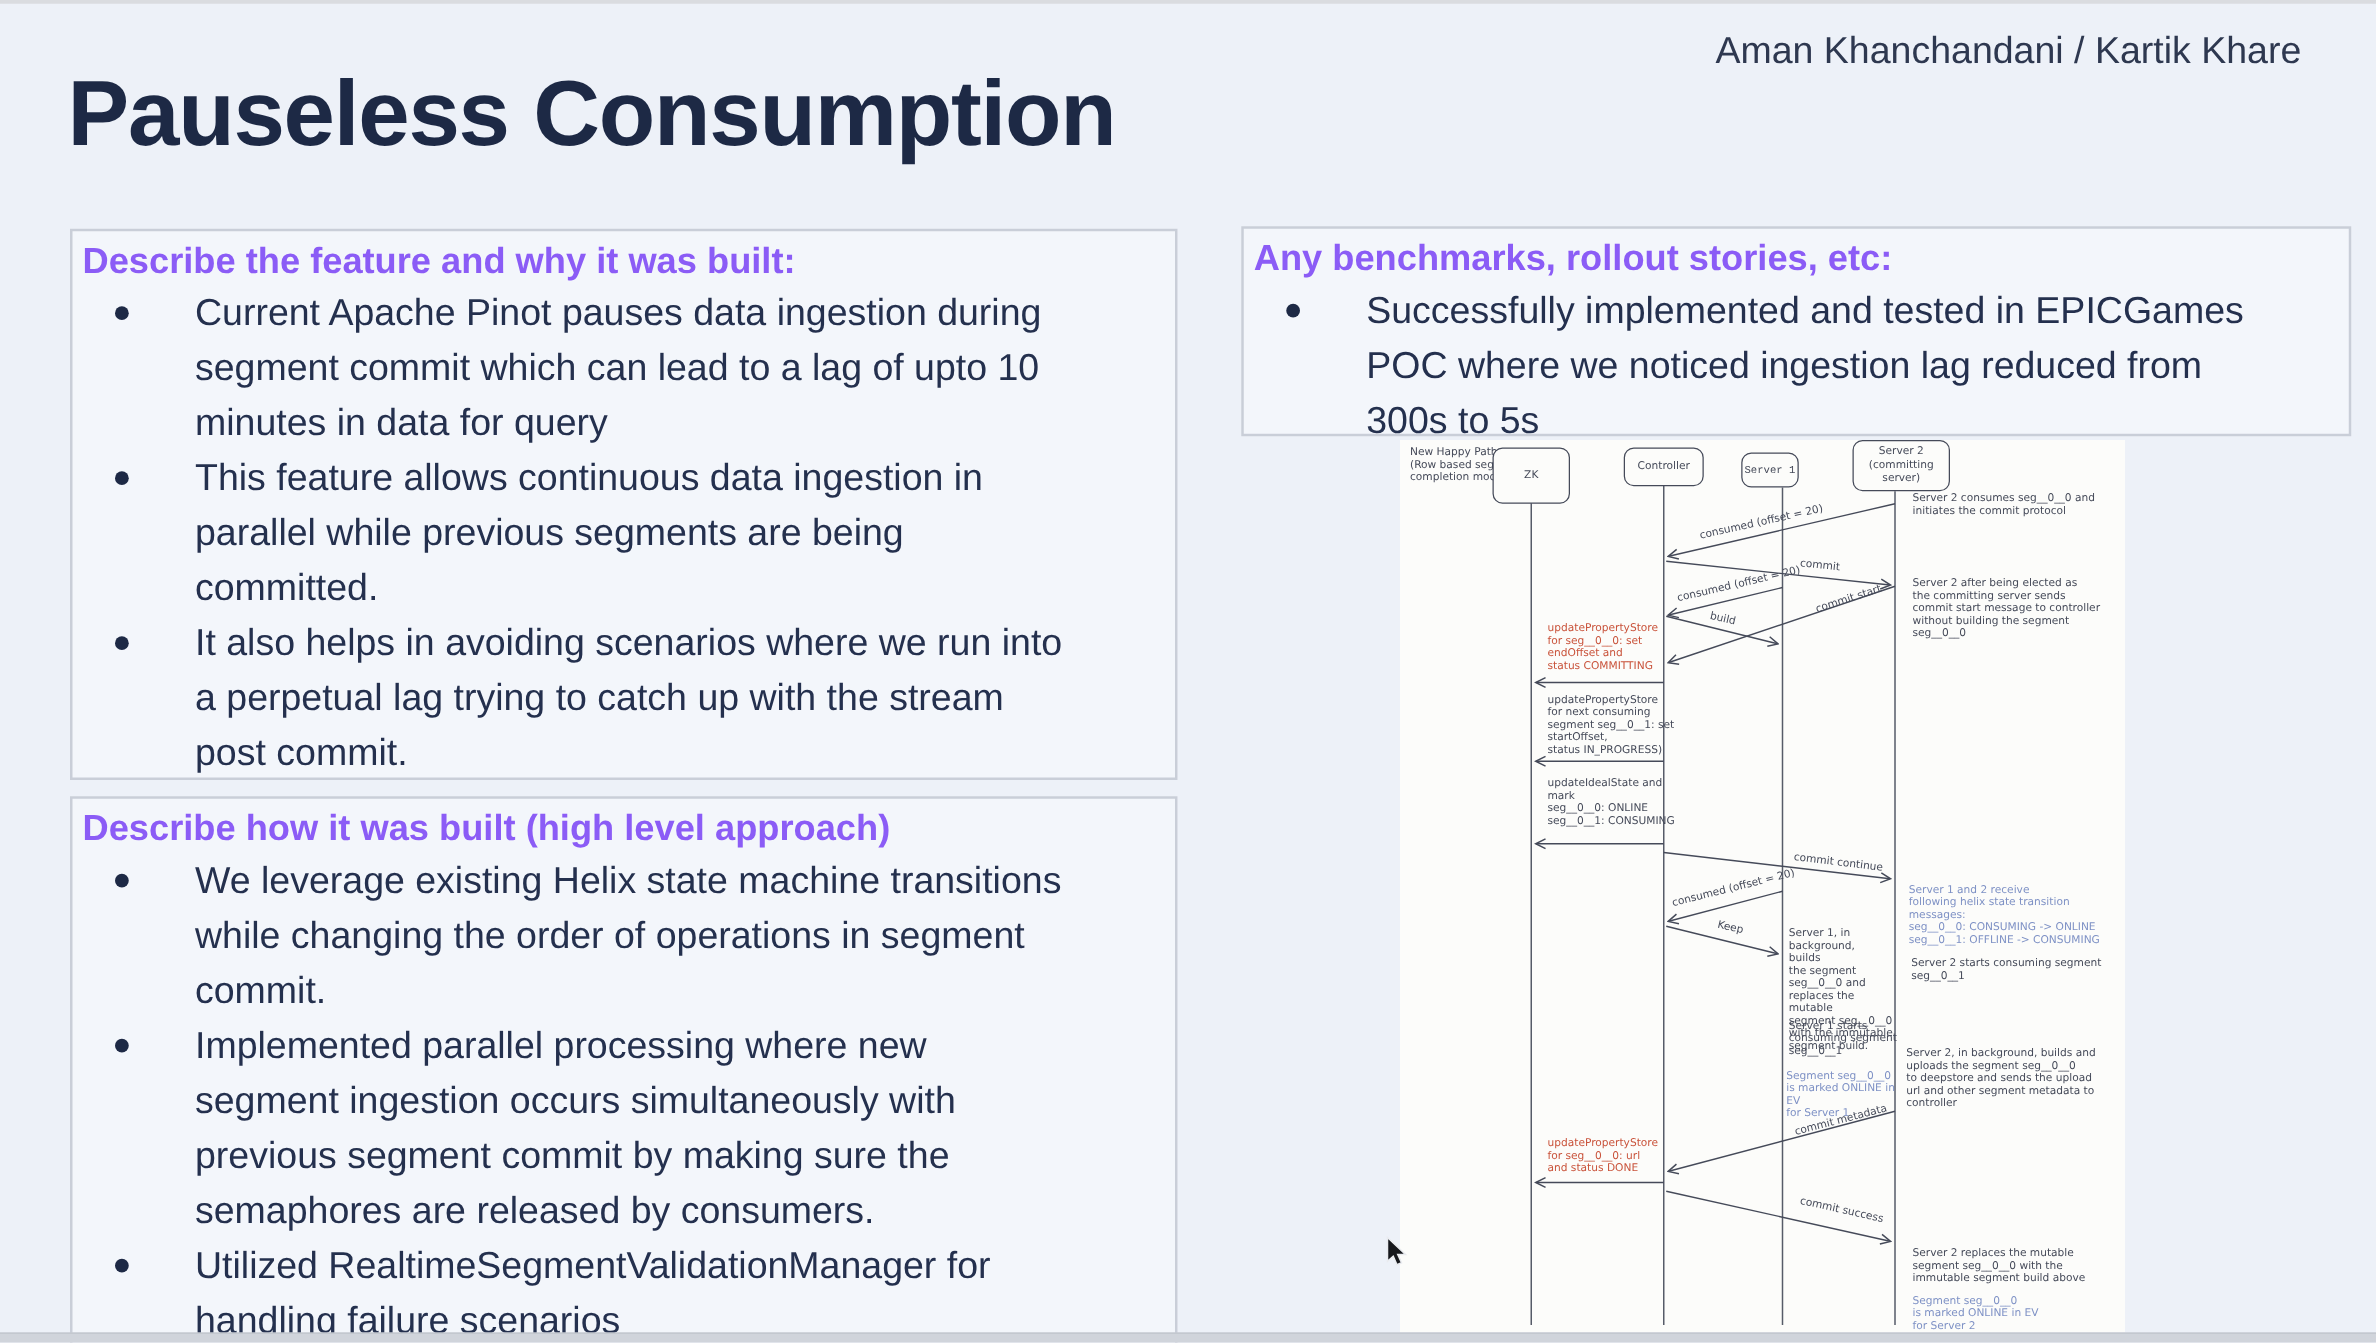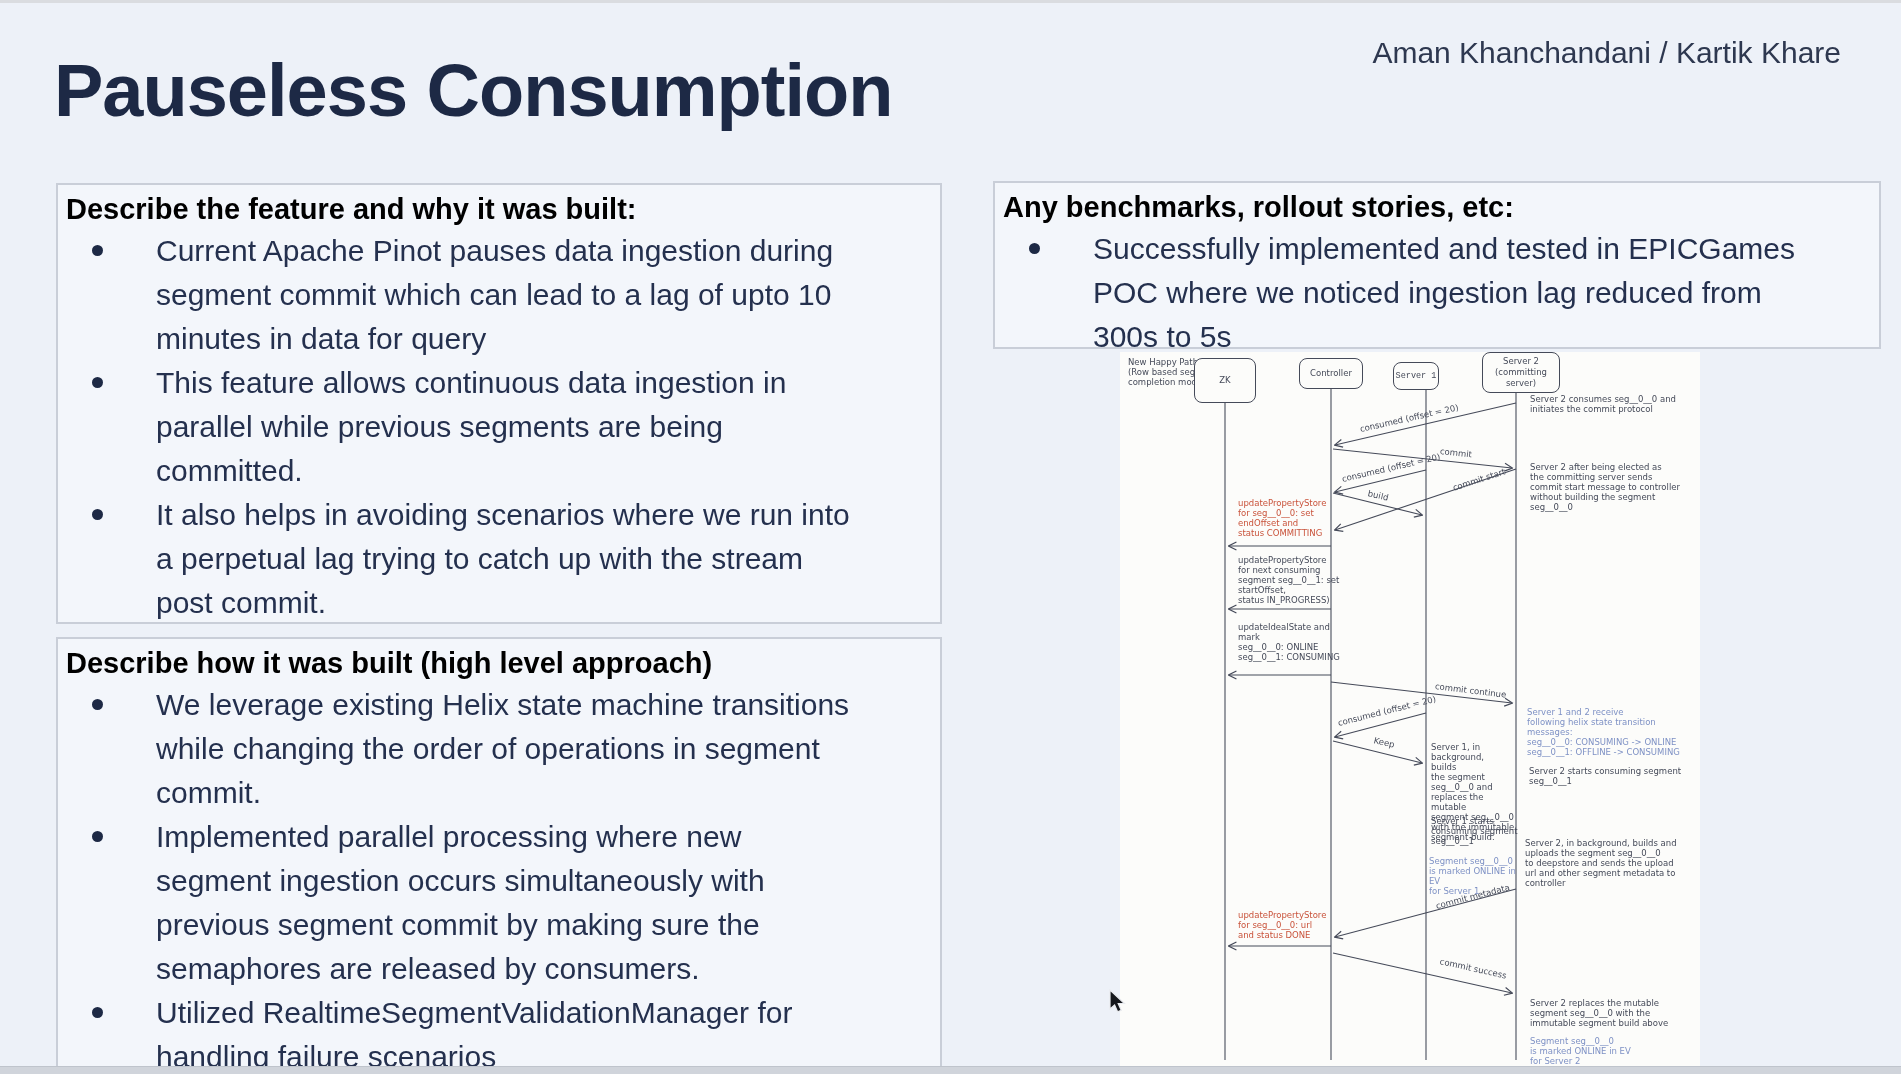--- a/index.html
+++ b/index.html
@@ -2,29 +2,29 @@
 <html><head>
 <meta charset="utf-8">
 <style>
   html,body{margin:0;padding:0;}
   #stage{
     position:relative;width:1901px;height:1074px;overflow:hidden;
     background:#edf1f8;font-family:"Liberation Sans",sans-serif;
   }
   .top-edge{position:absolute;left:0;top:0;width:1901px;height:3px;background:#dadce0;}
   .bottom-edge{position:absolute;left:0;top:1066px;width:1901px;height:8px;background:#d0d4db;border-top:1px solid #bfc4cc;}
-  .authors{position:absolute;top:36px;right:60px;width:700px;text-align:right;
+  .authors{position:absolute;top:24px;right:60px;width:700px;text-align:right;
     font-size:30px;color:#2e3850;}
   .title{position:absolute;left:54px;top:48px;margin:0;font-size:74px;font-weight:bold;
     letter-spacing:-1px;color:#1d2945;text-align:center;}
   .box{position:absolute;background:#f3f6fb;border:2px solid #c9ced8;box-sizing:border-box;}
   #box-feature{left:56px;top:183px;width:886px;height:441px;}
   #box-approach{left:56px;top:637px;width:886px;height:455px;}
   #box-benchmarks{left:993px;top:181px;width:888px;height:168px;}
-  .box-head{font-size:29px;font-weight:bold;color:#000000;line-height:40px;padding:4px 10px 0 8px;}
+  .box-head{font-size:29px;font-weight:bold;color:#8b5cf6;line-height:40px;padding:4px 10px 0 8px;}
   .bullet{position:relative;padding-left:98px;padding-right:8px;font-size:30px;line-height:44px;
     color:#24304e;white-space:pre-line;}
   .bullet::before{content:"";position:absolute;left:34px;top:16px;width:11px;height:11px;
     border-radius:50%;background:#1d2945;}
   
   #diagram{position:absolute;left:1120px;top:352px;width:580px;height:714px;background:#fcfcfa;}
   #diagram svg{position:absolute;left:0;top:0;}
   .hw{position:absolute;font-family:"DejaVu Sans",sans-serif;font-size:8.5px;line-height:10px;
     color:#454a59;white-space:pre-line;}
   .hw.red{color:#c9533b;}

